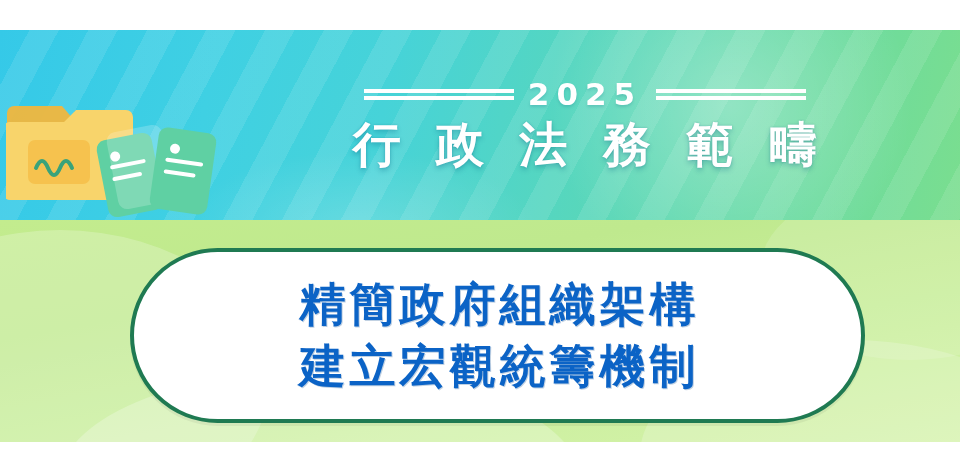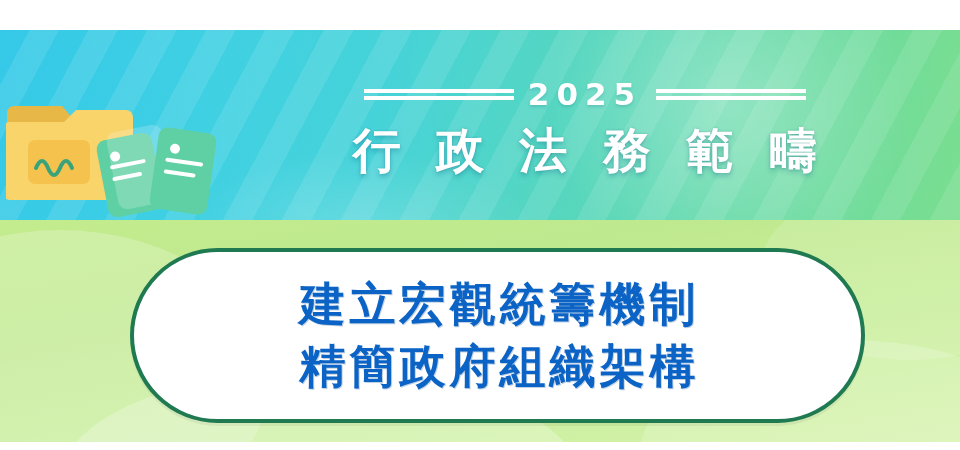--- a/index.html
+++ b/index.html
@@ -94,21 +94,21 @@
   .year-text {
     font-family: "DejaVu Sans", sans-serif;
     font-size: 31px;
     font-weight: 700;
     letter-spacing: 7px;
     color: #ffffff;
     line-height: 1;
     text-shadow: 0 2px 3px rgba(0,90,120,0.18);
   }
   .title-main {
-    margin-top: 10px;
+    margin-top: 4px;
     font-size: 48px;
     font-weight: 700;
     letter-spacing: 11px;
     color: #ffffff;
     line-height: 1.12;
     text-shadow: 0 3px 5px rgba(0,95,130,0.30), 0 0 2px rgba(0,95,130,0.30);
     padding-left: 11px;
   }
   .title-sub {
     margin-top: 4px;
@@ -245,17 +245,17 @@
   </div>
 
   <div class="lower">
     <div class="lower-swoosh-a"></div>
     <div class="lower-swoosh-b"></div>
     <div class="lower-swoosh-c"></div>
     <div class="lower-swoosh-d"></div>
   </div>
 
   <div class="card">
+    <div class="card-line">精簡政府組織架構</div>
     <div class="card-line">建立宏觀統籌機制</div>
-    <div class="card-line">精簡政府組織架構</div>
   </div>
 
 </div>
 
 </body></html>

